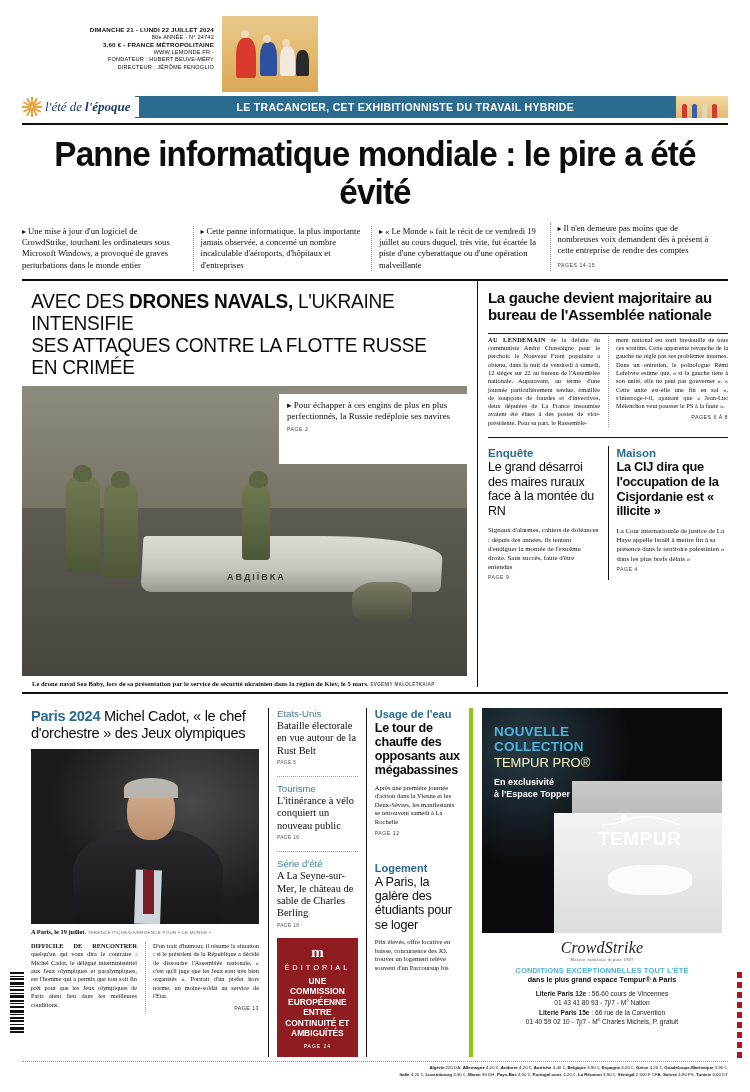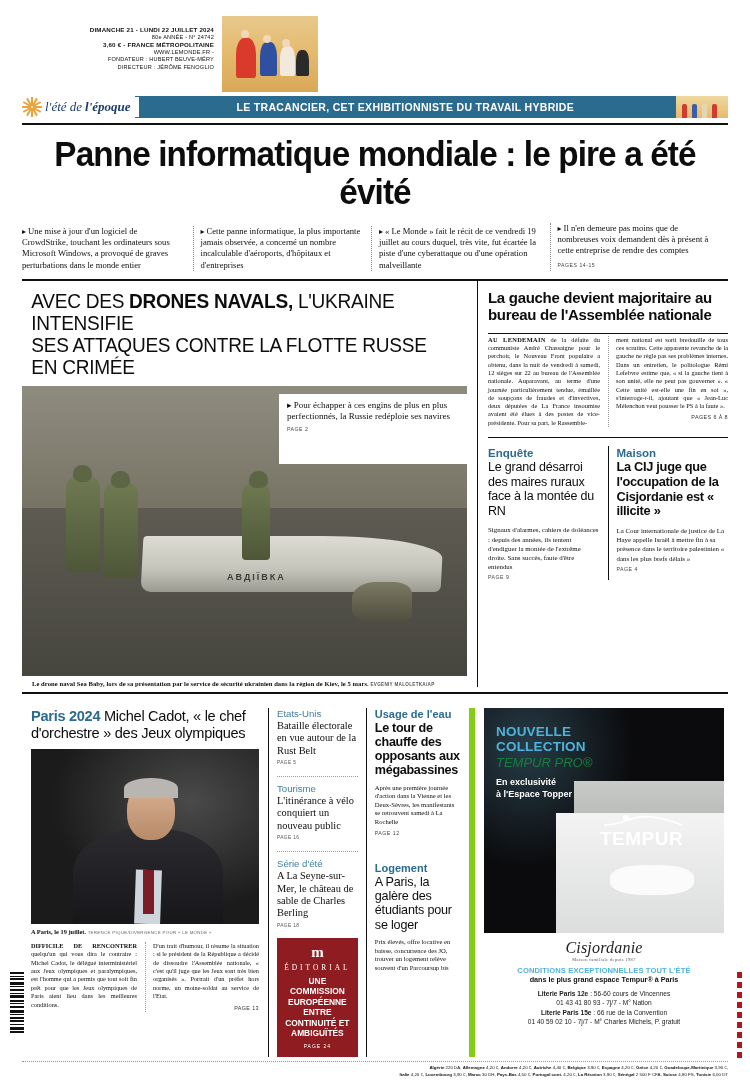--- a/index.html
+++ b/index.html
@@ -151,21 +151,21 @@
   .kicker { font-family:"Liberation Sans", sans-serif; font-size: 11.5px; color: #2a6b8f; font-weight: bold; line-height: 14px; }
   .sub-hl-light { font-family:"Liberation Sans", sans-serif; font-size: 12.5px; line-height: 14.6px; font-weight: 400; letter-spacing:-.2px; }
   .sub-hl-bold { font-family:"Liberation Sans", sans-serif; font-size: 12.8px; line-height: 14.8px; font-weight: bold; letter-spacing:-.3px; }
   .sub-body { font-size: 6.9px; line-height: 9.1px; margin-top: 7px; }
 
   
   .lower { display: flex; margin: 0 31px; padding-top: 14px; }
   .low-a { width: 238px; padding-right: 9px; }
   .low-b { width: 106px; padding: 0 8px; border-left: 1px solid #111; }
   .low-c { width: 112px; padding: 0 8px; border-left: 1px solid #111; }
-  .low-d { width: 250px; padding-left: 9px; border-left: 6px solid #84cc16; }
+  .low-d { width: 250px; padding-left: 9px; border-left: 4px solid #84cc16; }
 
   .paris-hl { font-family:"Liberation Sans", sans-serif; font-size: 14.6px; line-height: 17px; letter-spacing:-.3px; }
   .paris-hl b { font-weight: bold; color:#2a6b8f; }
   .cadot-photo { width: 228px; height: 175px; margin-top: 7px; background: linear-gradient(160deg,#1a1a1a 0%, #2a2a2a 45%, #141414 100%); position: relative; overflow: hidden; }
   .cadot-photo .bg { position:absolute; inset:0; background: radial-gradient(ellipse at 70% 30%, #4a4a4a 0%, #1b1b1b 62%); }
   .cadot-photo .suit { position:absolute; left: 42px; bottom: 0; width: 150px; height: 96px; background: linear-gradient(180deg,#2b2b30,#17171a); border-radius: 46% 46% 0 0; }
   .cadot-photo .shirt { position:absolute; left: 104px; bottom: 0; width: 26px; height: 54px; background: #cfd5dc; transform: rotate(2deg); }
   .cadot-photo .tie { position:absolute; left: 112px; bottom: 10px; width: 11px; height: 44px; background: #7b1d24; }
   .cadot-photo .face { position:absolute; left: 96px; bottom: 84px; width: 48px; height: 58px; border-radius: 46% 46% 44% 44%; background: linear-gradient(180deg,#d9b394,#b78a69); }
   .cadot-photo .hair { position:absolute; left: 93px; bottom: 126px; width: 54px; height: 20px; border-radius: 50% 50% 0 0; background:#b9b6b1; }
@@ -179,39 +179,39 @@
   .cadot-body .lead-cap { font-variant: small-caps; font-weight: bold; }
 
   .brief { padding-bottom: 6px; }
   .brief .k { font-family:"Liberation Sans", sans-serif; font-size:9.6px; color:#3f7f9e; line-height: 12px; }
   .brief .t { font-size: 10.4px; line-height: 12.4px; }
   .brief .pg { font-family:"Liberation Sans", sans-serif; font-size:4.8px; color:#555; letter-spacing:.4px; padding-top: 3px; }
   .brief-sep { border-top: 1px dotted #999; margin: 5px 0 6px 0; }
 
   .ed-box { background: #8f1c20; color: #fff; text-align: center; padding: 7px 6px 8px 6px; margin-top: 4px; }
   .ed-box .m { font-family:"Liberation Serif", serif; font-weight: bold; font-size: 15px; line-height: 15px; }
-  .ed-box .lbl { font-family:Liberation Serif, serif; font-size: 7.4px; letter-spacing: 3px; padding: 3px 0 4px 0; }
+  .ed-box .lbl { font-family:Liberation Sans, sans-serif; font-size: 7.4px; letter-spacing: 3px; padding: 3px 0 4px 0; }
   .ed-box .tl { font-family:"Liberation Sans", sans-serif; font-weight: bold; font-size: 8.4px; line-height: 10.4px; }
   .ed-box .pg { font-family:"Liberation Sans", sans-serif; font-size: 5px; letter-spacing: 1px; padding-top: 5px; }
 
   .b-kicker { font-family:"Liberation Sans", sans-serif; font-weight:bold; font-size:11px; color:#2a6b8f; line-height:13px; }
   .b-hl { font-family:"Liberation Sans", sans-serif; font-weight:bold; font-size: 12.6px; line-height: 14.2px; letter-spacing:-.3px; }
   .b-hl-l { font-family:"Liberation Sans", sans-serif; font-weight:400; font-size: 12.6px; line-height: 14.4px; letter-spacing:-.2px; }
   .b-body { font-size: 6.6px; line-height: 8.6px; padding-top: 6px; }
 
   
   .ad { width: 240px; }
   .ad-img { width: 240px; height: 225px; background: #0b0b0d; position: relative; overflow: hidden; }
   .ad-img .glow { position:absolute; left:-30px; top:-40px; width:180px; height:200px; background: radial-gradient(ellipse at 40% 40%, rgba(90,150,180,.35), rgba(0,0,0,0) 70%); }
   .ad-img .bed { position:absolute; right:0; bottom:0; width: 168px; height: 120px; background: linear-gradient(180deg,#f2f3f2 0%, #dcdedd 100%); }
   .ad-img .head { position:absolute; right:0; bottom:78px; width: 150px; height: 74px; background: linear-gradient(180deg,#c9cbc8,#a9aba8); }
   .ad-img .pillow { position:absolute; right: 30px; bottom: 38px; width: 84px; height: 30px; background: #fafbfa; border-radius: 40%; }
   .ad-txt { position:absolute; left: 12px; top: 16px; }
   .ad-txt .l1 { font-family:"Liberation Sans", sans-serif; font-weight: bold; font-size: 13.5px; line-height: 15.5px; color: #4fb3d9; letter-spacing:.2px; }
-  .ad-txt .l2 { font-family:"Liberation Sans", sans-serif; font-size: 13px; line-height: 15.5px; color: #15803d; font-style: italic; }
+  .ad-txt .l2 { font-family:"Liberation Sans", sans-serif; font-size: 13px; line-height: 15.5px; color: #fef9c3; }
   .ad-txt .l3 { font-family:"Liberation Sans", sans-serif; font-weight: bold; font-size: 9px; line-height: 12px; color: #fff; padding-top: 6px; }
   .ad-logo { position:absolute; right: 38px; top: 104px; color:#fff; font-family:"Liberation Sans", sans-serif; font-weight:bold; font-size: 19px; letter-spacing: .5px; }
   .ad-logo .fig { display:block; height: 16px; }
   .ad-bot { width: 240px; background:#fff; text-align:center; padding: 6px 5px 7px 5px; }
   .ad-bot .brand { font-family:"Liberation Serif", serif; font-style: italic; font-size: 16px; color:#222; letter-spacing:.2px; }
   .ad-bot .tag { font-size: 4.4px; color:#555; letter-spacing:.4px; padding-bottom:4px; }
   .ad-bot .cond { font-family:"Liberation Sans", sans-serif; font-weight:bold; font-size: 7.6px; color:#4fb3d9; letter-spacing:.1px; }
   .ad-bot .sub { font-family:"Liberation Sans", sans-serif; font-weight:bold; font-size: 7.2px; color:#111; padding-bottom: 5px; }
   .ad-bot .st { font-family:"Liberation Sans", sans-serif; font-size: 6.6px; line-height: 9.4px; color:#222; }
   .ad-bot .st b { font-weight: bold; }
@@ -360,21 +360,21 @@
 
       <div class="sub-duo">
         <div class="sc">
           <div class="kicker">Enquête</div>
           <div class="sub-hl-light">Le grand désarroi des maires ruraux face à la montée du RN</div>
           <div class="sub-body">Signaux d'alarmes, cahiers de doléances : depuis des années, ils tentent d'endiguer la montée de l'extrême droite. Sans succès, faute d'être entendus</div>
           <div class="pageref">PAGE 9</div>
         </div>
         <div class="sc">
           <div class="kicker">Maison</div>
-          <div class="sub-hl-bold">La CIJ juge que l'occupation de la Cisjordanie est « illicite »</div>
+          <div class="sub-hl-bold">La CIJ dira que l'occupation de la Cisjordanie est « illicite »</div>
           <div class="sub-body">La Cour internationale de justice de La Haye appelle Israël à mettre fin à sa présence dans le territoire palestinien « dans les plus brefs délais »</div>
           <div class="pageref">PAGE 4</div>
         </div>
       </div>
     </div>
   </div>
 
   <div class="rule-thick" style="margin-top:5px"></div>
 
   <div class="lower">
@@ -464,21 +464,21 @@
           </div>
           <div class="ad-logo">
             <svg class="fig" width="86" height="16" viewBox="0 0 86 16">
               <path d="M4 13 C14 13, 20 11, 28 8 C36 5, 44 4, 52 5 C62 6, 72 9, 82 13" stroke="#ffffff" stroke-width="1.6" fill="none"></path>
               <circle cx="26" cy="6" r="3" fill="#ffffff"></circle>
             </svg>
             <span>TEMPUR</span>
           </div>
         </div>
         <div class="ad-bot">
-          <div class="brand">Cisjordanie</div>
+          <div class="brand">CrowdStrike</div>
           <div class="tag">Maison familiale depuis 1987</div>
           <div class="cond">CONDITIONS EXCEPTIONNELLES TOUT L'ÉTÉ</div>
           <div class="sub">dans le plus grand espace Tempur® à Paris</div>
           <div class="st">
             <b>Literie Paris 12e</b><span> : 56-60 cours de Vincennes</span>
           </div>
           <div class="st">01 43 41 80 93 - 7j/7 - M° Nation</div>
           <div class="st">
             <b>Literie Paris 15e</b><span> : 66 rue de la Convention</span>
           </div>

